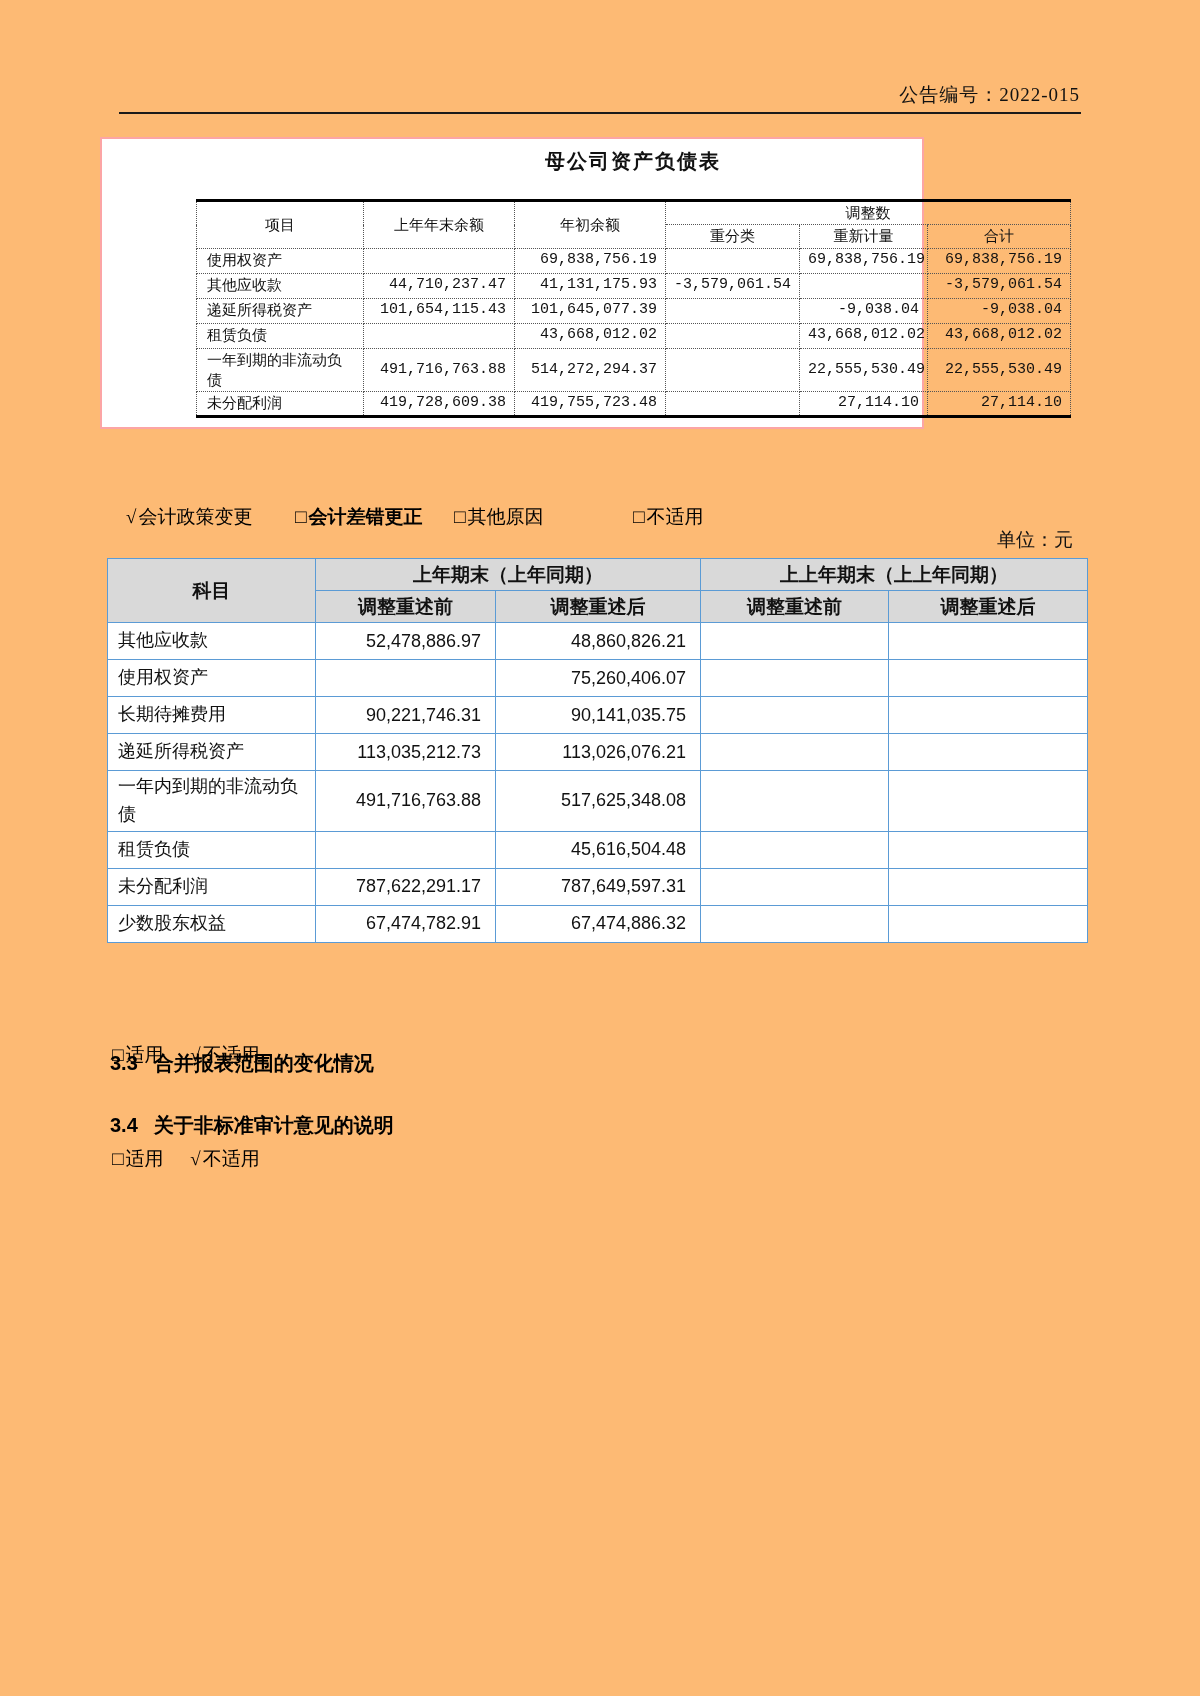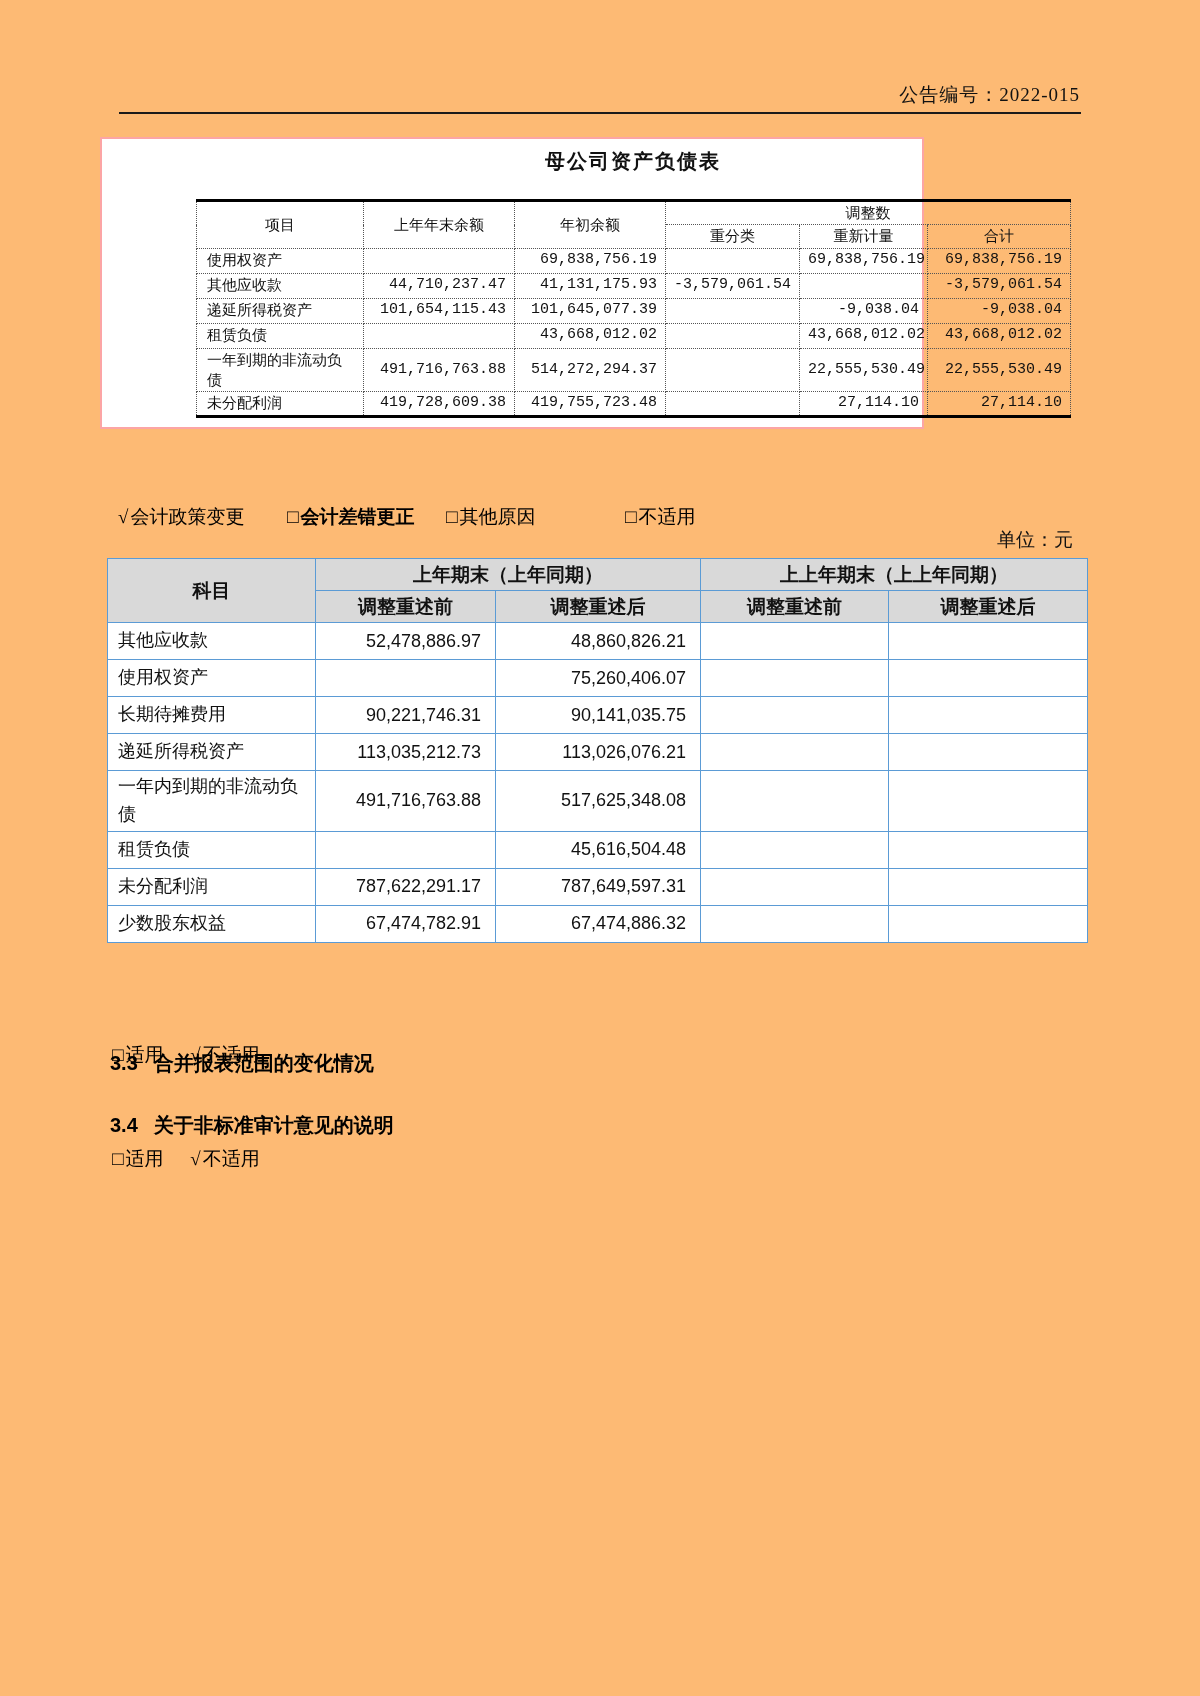--- a/index.html
+++ b/index.html
@@ -28,21 +28,21 @@
   table.t1 th { text-align:center; height:23px; }
   table.t1 td { height:25px; }
   table.t1 td.item { text-align:left; padding-left:10px; }
   table.t1 td.num { text-align:right;font-family:Liberation Mono, monospace; }
 
   
   .sec-heading { position:absolute; left:110px; font-family:"Liberation Sans","DejaVu Sans",sans-serif;
     font-size:20px; font-weight:bold; color:#000; }
   .sec-heading .secno { margin-right:16px; }
   .opt-line { position:absolute; font-size:19px; color:#000; height:26px; }
-  .opt-abs { position:absolute; top:0; white-space:nowrap; }
+  .opt-abs { position:absolute; top:0; white-space:nowrap;margin-left:8px; }
   .opt-inline { margin-right:22px; white-space:nowrap;margin-top:11px; }
   .opt-line .mark { margin-right:2px; }
 
   .unit-label { position:absolute; left:107px; top:527px; width:966px; text-align:right;
     font-size:19px; }
 
   
   table.t2 { position:absolute; left:107px; top:558px; width:980px;
     border-collapse:collapse; table-layout:fixed;
     font-family:"Liberation Sans","DejaVu Sans",sans-serif; font-size:18px; }

